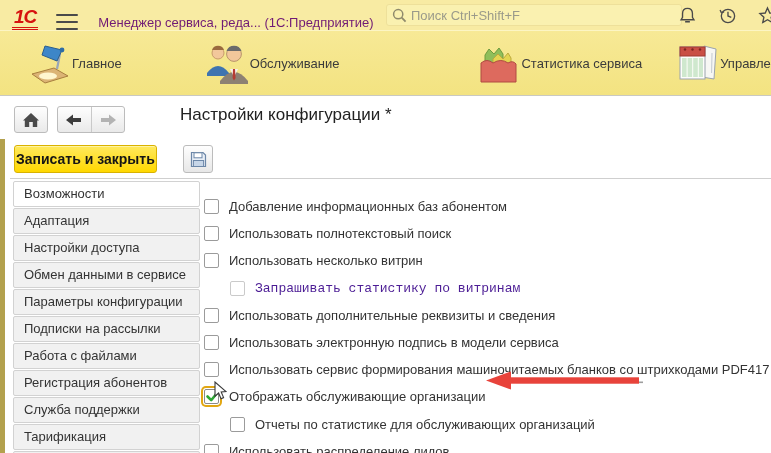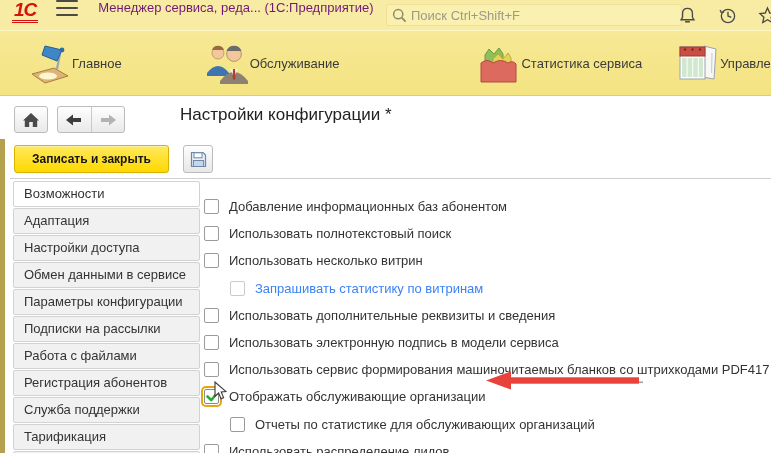--- a/index.html
+++ b/index.html
@@ -2,21 +2,21 @@
 <html><head>
 <meta charset="utf-8">
 <style>
   * { margin:0; padding:0; box-sizing:border-box; }
   html,body { width:771px; height:453px; overflow:hidden; background:#fff;
               font-family:"Liberation Sans", sans-serif; }
   #screen { position:relative; width:771px; height:453px; background:#fff; overflow:hidden; }
 
   
   .titlebar { position:absolute; left:0; top:0; width:771px; height:30px;
-              background:#f8eba3; display:flex; align-items:flex-start; }
+              background:#f8eba3; display:flex; align-items:flex-end; }
   .logo { margin-left:12px; font-size:19px; font-weight:bold; font-style:italic;
           color:#d6120f; letter-spacing:-1px; border-bottom:3px double #d6120f;
           line-height:20px; padding:0 2px; }
   .menu-btn { margin-left:18px; width:22px; height:16px; display:flex; flex-direction:column;
               justify-content:space-between; cursor:pointer; }
   .menu-btn i { display:block; height:2px; background:#4a4a4a; border-radius:1px; }
   .win-title { margin-left:20px; font-size:13px; color:#701a75; white-space:nowrap; }
   .searchbox { position:absolute; left:386px; top:4px; width:296px; height:22px;
                background:#faf1b0; border:1px solid #eee09a; border-radius:3px;
                display:flex; align-items:center; }
@@ -41,23 +41,23 @@
             background:linear-gradient(#fefefe,#e9e9e9); display:flex; align-items:center;
             justify-content:center; cursor:pointer; }
   .home { left:14px; width:34px; }
   .histgroup { left:57px; width:68px; display:flex; padding:0; }
   .histgroup .half { width:33px; height:25px; display:flex; align-items:center; justify-content:center; }
   .histgroup .div { width:1px; height:25px; background:#c9c9c9; }
   .page-title { position:absolute; left:180px; top:0; font-size:17px; color:#222; white-space:nowrap; }
 
   
   .toolbar { position:absolute; left:0; top:145px; width:771px; height:30px; }
-  .btn-save-close { position:absolute; left:14px; top:0; height:28px; padding:0 17px;
+  .btn-save-close { position:absolute; left:14px; top:0; height:28px; padding:0 1px;
             background:linear-gradient(#ffe95e,#ffd800); border:1px solid #d9b200; border-radius:3px;
-            font-family:"Liberation Sans",sans-serif; font-size:12px; font-weight:bold; color:#151515;
+            font-family:"Liberation Sans",sans-serif; font-size:14px; font-weight:bold; color:#151515;
             cursor:pointer; box-shadow:inset 0 1px 0 #fff3a0; }
   .btn-floppy { position:absolute; left:183px; top:0; width:30px; height:28px;
             border:1px solid #bcbcbc; border-radius:3px; background:linear-gradient(#fefefe,#e7e7e7);
             display:flex; align-items:center; justify-content:center; cursor:pointer; }
   .sep { position:absolute; left:10px; top:178px; width:761px; height:1px; background:#cfcfcf; }
 
   
   .edge { position:absolute; left:0; top:139px; width:5px; height:314px; background:#b3a14d; }
 
   
@@ -70,21 +70,21 @@
   
   .settings { position:absolute; left:204px; top:193px; }
   .row { display:flex; align-items:center; height:27.2px; }
   .row.indent { padding-left:26px; }
   .cb { position:relative; width:15px; height:15px; border:1px solid #9b9b9b; border-radius:2px;
         background:#fff; flex:none; cursor:pointer; }
   .cb svg { position:absolute; left:0; top:-2px; }
   .row.focused .cb { border-color:#8a8a8a; box-shadow:0 0 0 1px #fff, 0 0 0 3px #e2a713; }
   .cb-label { margin-left:10px; font-size:13px; color:#333; white-space:nowrap; }
   .row.disabled .cb { border-color:#cacaca; }
-  .row.disabled .cb-label { color:#3b82f6; }
+  .row.disabled .cb-label { color:#4c1d95;font-family:Liberation Mono, monospace; }
 
   
   .red-arrow { position:absolute; left:486px; top:371px; }
   .cursor { position:absolute; left:214px; top:381px; }
 </style>
 </head>
 <body>
 
 <div id="screen">
 

